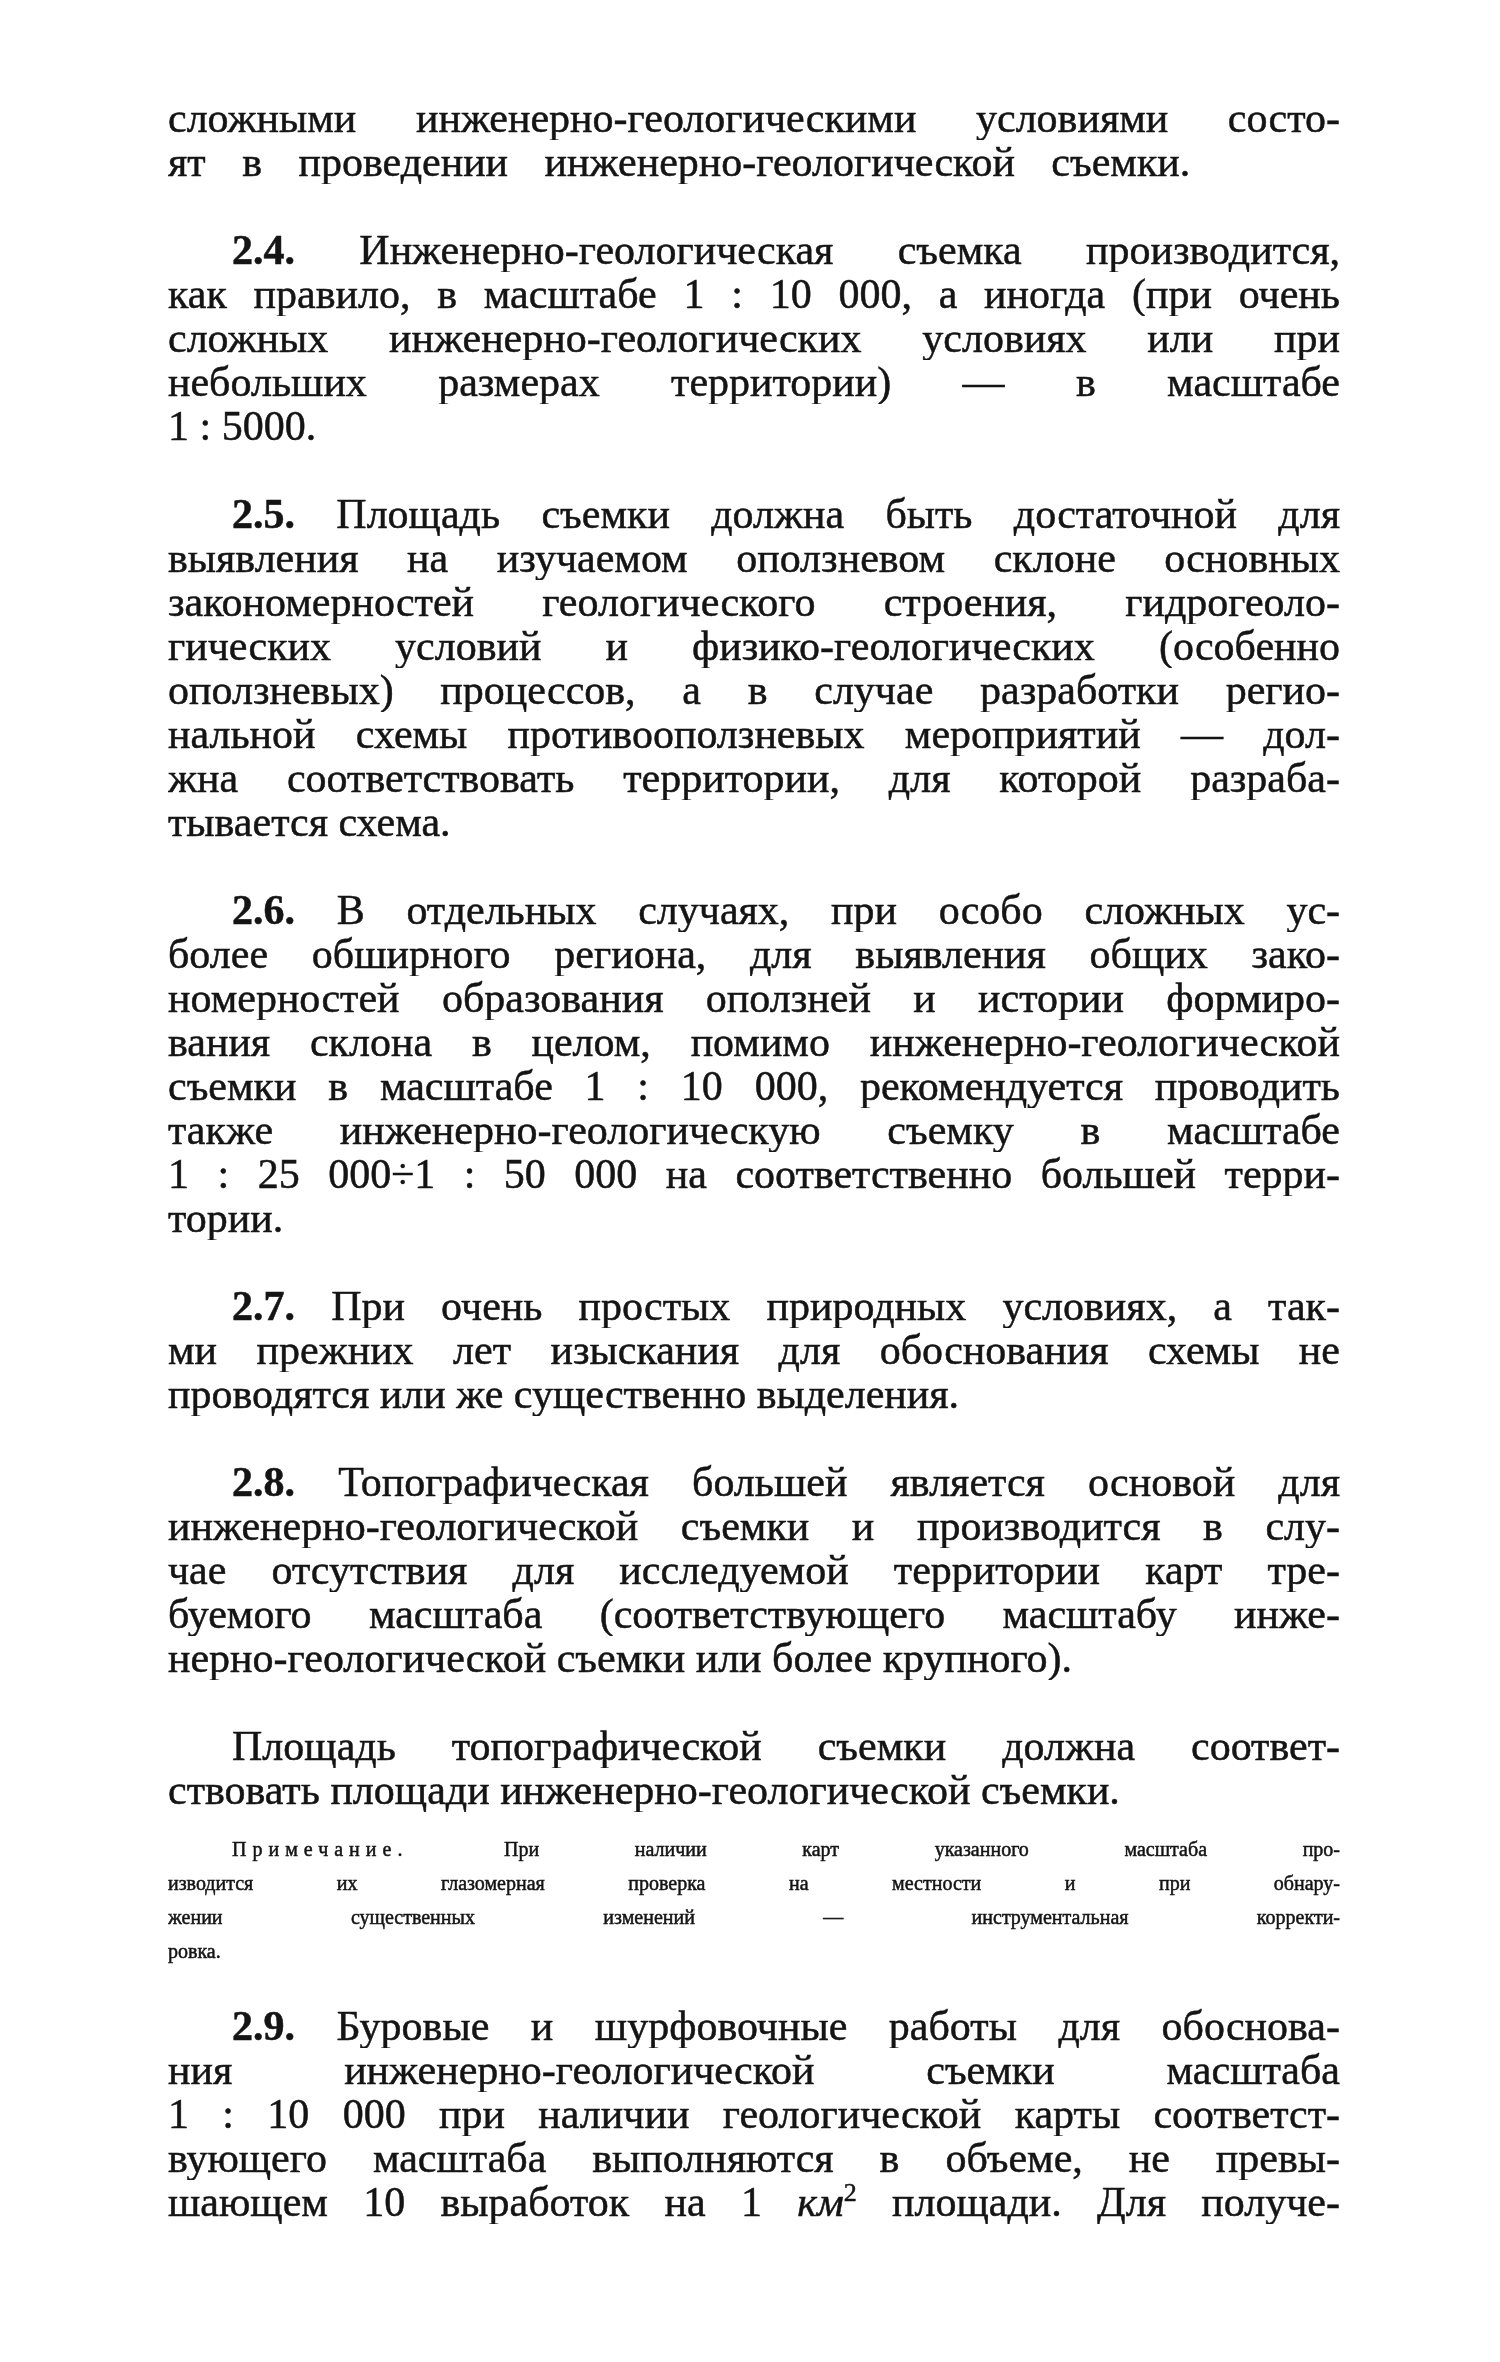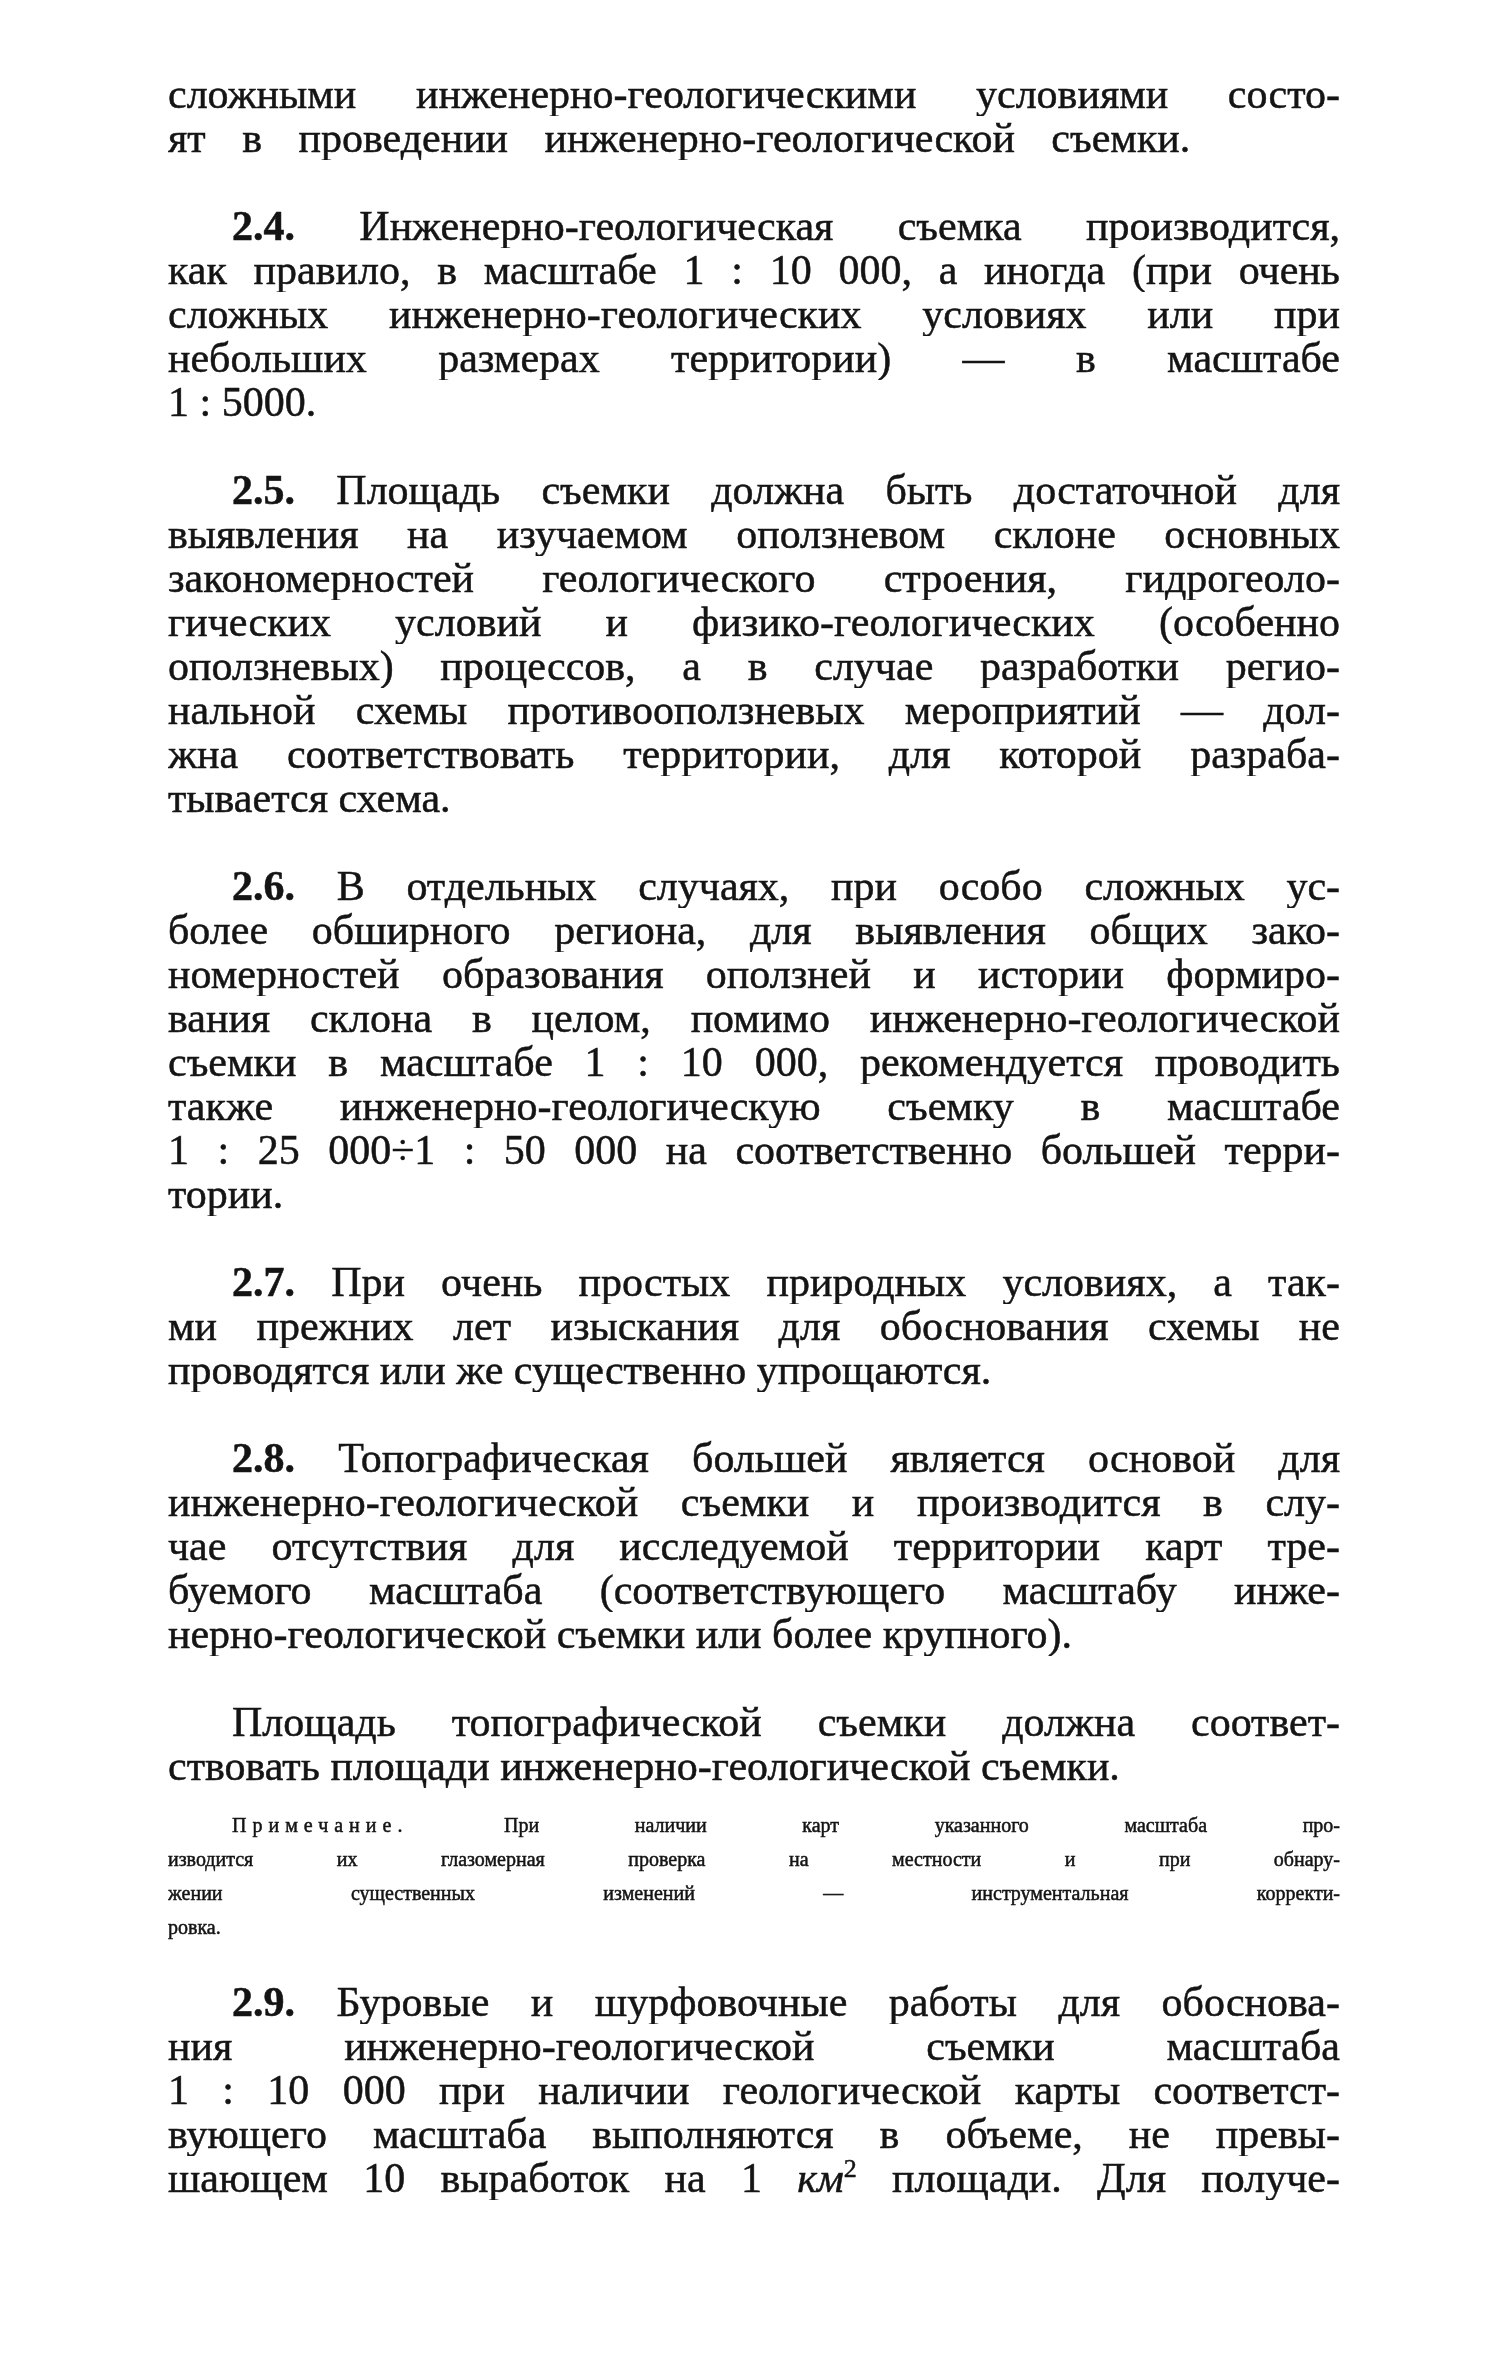--- a/index.html
+++ b/index.html
@@ -8,21 +8,21 @@
     background: #ffffff;
   }
   body {
     width: 1500px;
     height: 2362px;
     overflow: hidden;
     font-family: "Liberation Serif", "DejaVu Serif", serif;
     color: #141414;
   }
   .page {
-    padding-top: 72px;
+    padding-top: 96px;
     margin-left: 168px;
     width: 1172px;
     -webkit-text-stroke: 0.5px #141414;
   }
   .line {
     text-align: justify;
     text-align-last: justify;
     overflow: hidden;
   }
   .line.main {
@@ -71,21 +71,21 @@
       <div class="line main indent"><span class="bold">2.6. </span><span>В отдельных случаях, при особо сложных ус-</span></div>
       <div class="line main"><span>более обширного региона, для выявления общих зако-</span></div>
       <div class="line main"><span>номерностей образования оползней и истории формиро-</span></div>
       <div class="line main"><span>вания склона в целом, помимо инженерно-геологической</span></div>
       <div class="line main"><span>съемки в масштабе 1 : 10 000, рекомендуется проводить</span></div>
       <div class="line main"><span>также инженерно-геологическую съемку в масштабе</span></div>
       <div class="line main"><span>1 : 25 000÷1 : 50 000 на соответственно большей терри-</span></div>
       <div class="line main para-end"><span>тории.</span></div>
       <div class="line main indent"><span class="bold">2.7. </span><span>При очень простых природных условиях, а так-</span></div>
       <div class="line main"><span>ми прежних лет изыскания для обоснования схемы не</span></div>
-      <div class="line main para-end"><span>проводятся или же существенно упрощаются.</span></div>
+      <div class="line main para-end"><span>проводятся или же существенно выделения.</span></div>
       <div class="line main indent"><span class="bold">2.8. </span><span>Топографическая большей является основой для</span></div>
       <div class="line main"><span>инженерно-геологической съемки и производится в слу-</span></div>
       <div class="line main"><span>чае отсутствия для исследуемой территории карт тре-</span></div>
       <div class="line main"><span>буемого масштаба (соответствующего масштабу инже-</span></div>
       <div class="line main para-end"><span>нерно-геологической съемки или более крупного).</span></div>
       <div class="line main indent"><span>Площадь топографической съемки должна соответ-</span></div>
       <div class="line main para-end"><span>ствовать площади инженерно-геологической съемки.</span></div>
       <div class="line note indent" style="margin-top: 20px;"><span class="spaced">Примечание.</span><span> При наличии карт указанного масштаба про-</span></div>
       <div class="line note"><span>изводится их глазомерная проверка на местности и при обнару-</span></div>
       <div class="line note"><span>жении существенных изменений — инструментальная корректи-</span></div>

